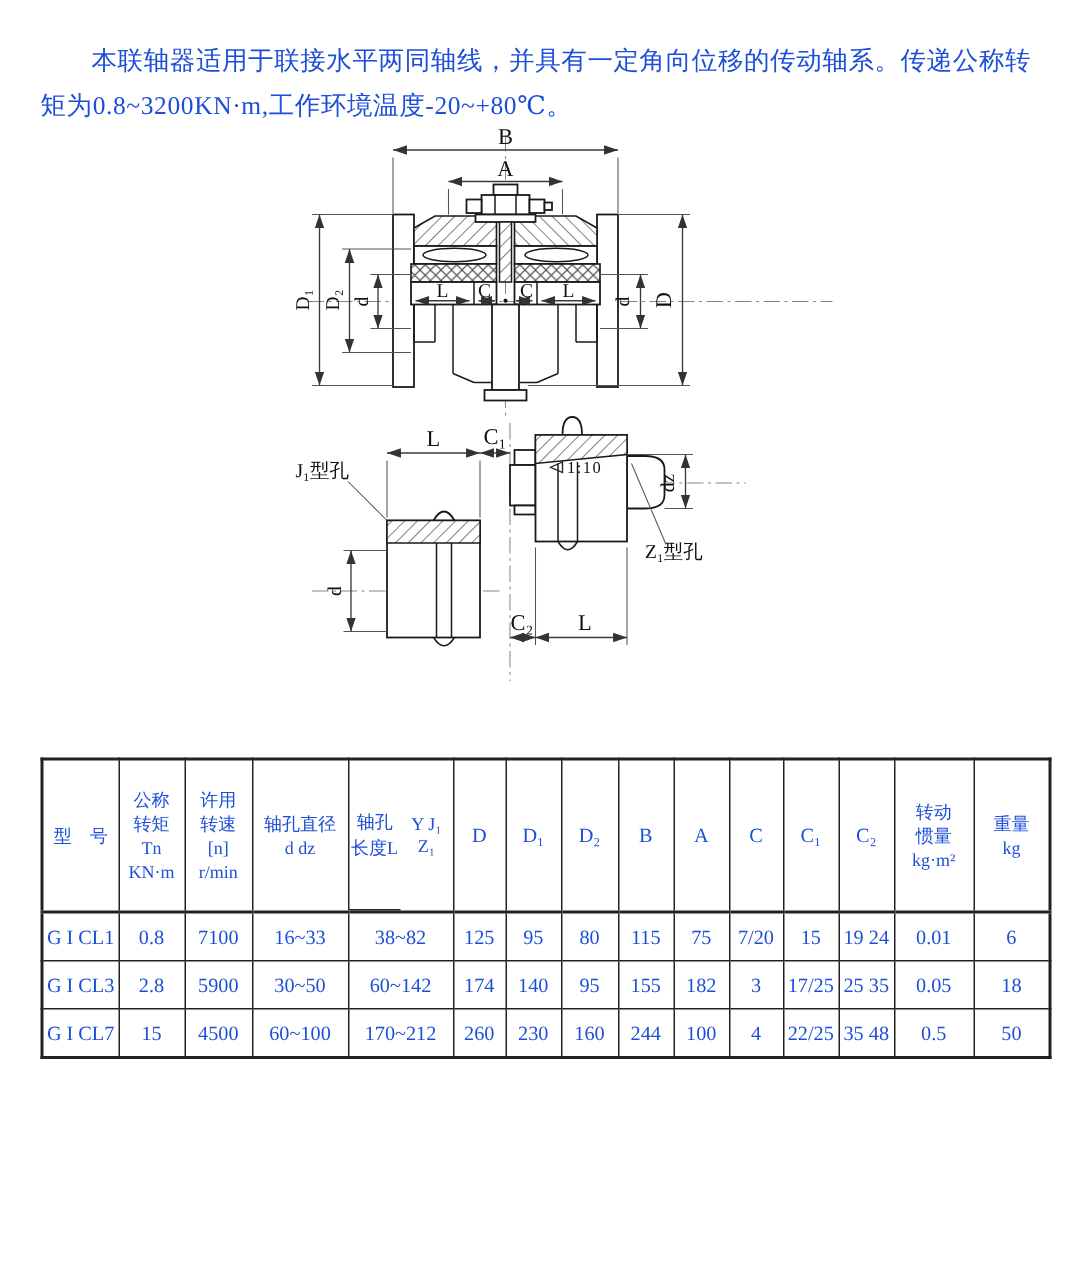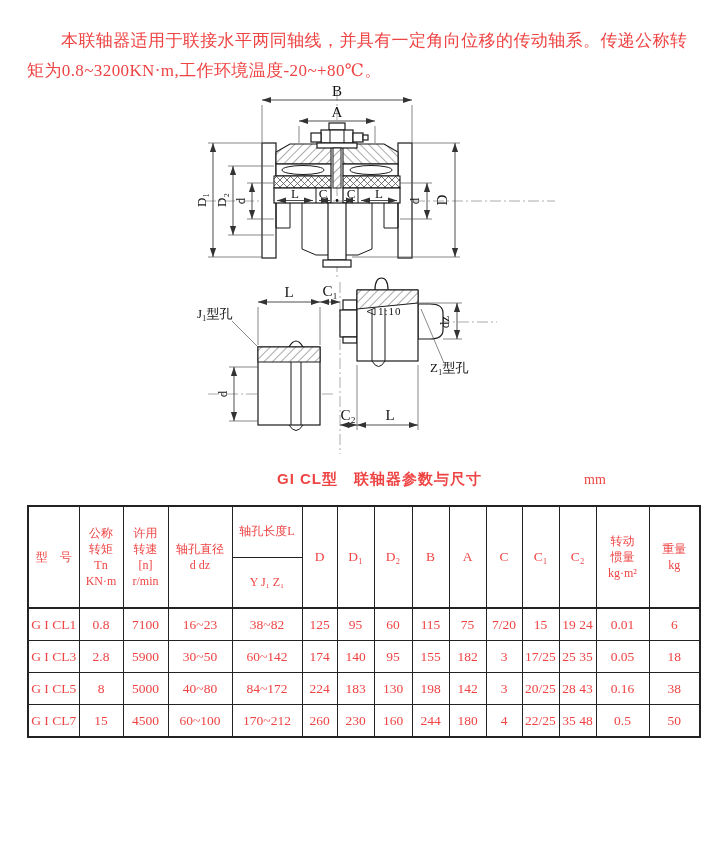--- a/index.html
+++ b/index.html
@@ -1,34 +1,34 @@
 <!DOCTYPE html>
 <html><head>
 <meta charset="utf-8">
 <style>
   html,body{margin:0;padding:0;background:#ffffff;}
-  .page{position:relative;width:725px;height:850px;background:#ffffff;color:#ef4444;
+  .page{position:relative;width:725px;height:850px;background:#ffffff;color:#1d4ed8;
         font-family:"Liberation Serif","DejaVu Serif",serif;overflow:hidden;}
   .intro{position:absolute;top:9px;left:27px;width:674px;font-size:17px;line-height:30px;
          text-indent:2em;letter-spacing:0.4px;}
   svg.diagram{position:absolute;top:82px;left:0;}
   .title-row{position:absolute;top:470px;left:0;width:725px;height:24px;}
   .tbl-title{position:absolute;left:277px;top:0;font-family:"Liberation Sans","DejaVu Sans",sans-serif;
              font-size:15px;font-weight:600;letter-spacing:1px;}
   .tbl-unit{position:absolute;left:584px;top:2px;font-size:14px;}
   table.params{position:absolute;top:505px;left:27px;width:673px;border-collapse:collapse;
                table-layout:fixed;border:2px solid #222;}
   .params th,.params td{border:1px solid #222;text-align:center;vertical-align:middle;
                padding:0;font-weight:normal;}
   .params thead th{font-size:12px;height:80px;border-bottom:2px solid #222;
                font-family:"Liberation Serif","DejaVu Serif",serif;}
   .params thead th.letter{font-size:13.5px;}
   .params tbody td{font-size:13.5px;height:31px;}
   .pre{white-space:pre-line;line-height:16px;}
-  .splitcell{display:flex;flex-direction:column;height:100px;}
+  .splitcell{display:flex;flex-direction:row;height:100px;}
   .split-top{flex:1;display:flex;align-items:center;justify-content:center;border-bottom:1px solid #222;}
   .split-bot{flex:1;display:flex;align-items:center;justify-content:center;}
   
   .out{fill:#ffffff;stroke:#1a1a1a;stroke-width:1.2;}
   .thin{fill:none;stroke:#1a1a1a;stroke-width:1;}
   .dim{stroke:#3a3a3a;stroke-width:0.9;fill:none;}
   .ext{stroke:#555;stroke-width:0.7;fill:none;}
   .cl{stroke:#888;stroke-width:0.7;fill:none;stroke-dasharray:11 3 2 3;}
   .lbl{fill:#111;font-family:"Liberation Serif","DejaVu Serif",serif;font-size:15px;text-anchor:middle;}
   .lbl-s{fill:#111;font-family:"Liberation Serif","DejaVu Serif",serif;font-size:13px;text-anchor:middle;}
@@ -221,24 +221,20 @@
 
       <line class="ext" x1="357" y1="283" x2="357" y2="348"></line>
       <line class="ext" x1="418" y1="283" x2="418" y2="348"></line>
       <line class="dim" x1="340" y1="343" x2="357" y2="343" marker-start="url(#arr)" marker-end="url(#arr)"></line>
       <line class="dim" x1="357" y1="343" x2="418" y2="343" marker-start="url(#arr)" marker-end="url(#arr)"></line>
       <text class="lbl" x="348" y="338">C₂</text>
       <text class="lbl" x="390" y="338">L</text>
     </g>
   </svg>
 
-  <div class="title-row">
-    <span class="tbl-title">GI CL型　联轴器参数与尺寸</span>
-    <span class="tbl-unit">mm</span>
-  </div>
 
   <table class="params">
     <colgroup>
       <col style="width:51px">
         <col style="width:44px">
         <col style="width:45px">
         <col style="width:64px">
       <col style="width:70px">
         <col style="width:35px">
         <col style="width:37px">
@@ -293,25 +289,25 @@
             <div class="pre">重量
 kg</div>
           </th>
       </tr>
     </thead>
     <tbody>
         <tr>
           <td>G I CL1</td>
           <td>0.8</td>
           <td>7100</td>
-          <td>16~23</td>
+          <td>16~33</td>
           <td>38~82</td>
           <td>125</td>
           <td>95</td>
-          <td>60</td>
+          <td>80</td>
           <td>115</td>
           <td>75</td>
           <td>7/20</td>
           <td>15</td>
           <td>19 24</td>
           <td>0.01</td>
           <td>6</td>
         </tr>
         <tr>
           <td>G I CL3</td>
@@ -324,47 +320,30 @@
           <td>95</td>
           <td>155</td>
           <td>182</td>
           <td>3</td>
           <td>17/25</td>
           <td>25 35</td>
           <td>0.05</td>
           <td>18</td>
         </tr>
         <tr>
-          <td>G I CL5</td>
-          <td>8</td>
-          <td>5000</td>
-          <td>40~80</td>
-          <td>84~172</td>
-          <td>224</td>
-          <td>183</td>
-          <td>130</td>
-          <td>198</td>
-          <td>142</td>
-          <td>3</td>
-          <td>20/25</td>
-          <td>28 43</td>
-          <td>0.16</td>
-          <td>38</td>
-        </tr>
-        <tr>
           <td>G I CL7</td>
           <td>15</td>
           <td>4500</td>
           <td>60~100</td>
           <td>170~212</td>
           <td>260</td>
           <td>230</td>
           <td>160</td>
           <td>244</td>
-          <td>180</td>
+          <td>100</td>
           <td>4</td>
           <td>22/25</td>
           <td>35 48</td>
           <td>0.5</td>
           <td>50</td>
         </tr>
       </tbody>
   </table>
 
 </div>

